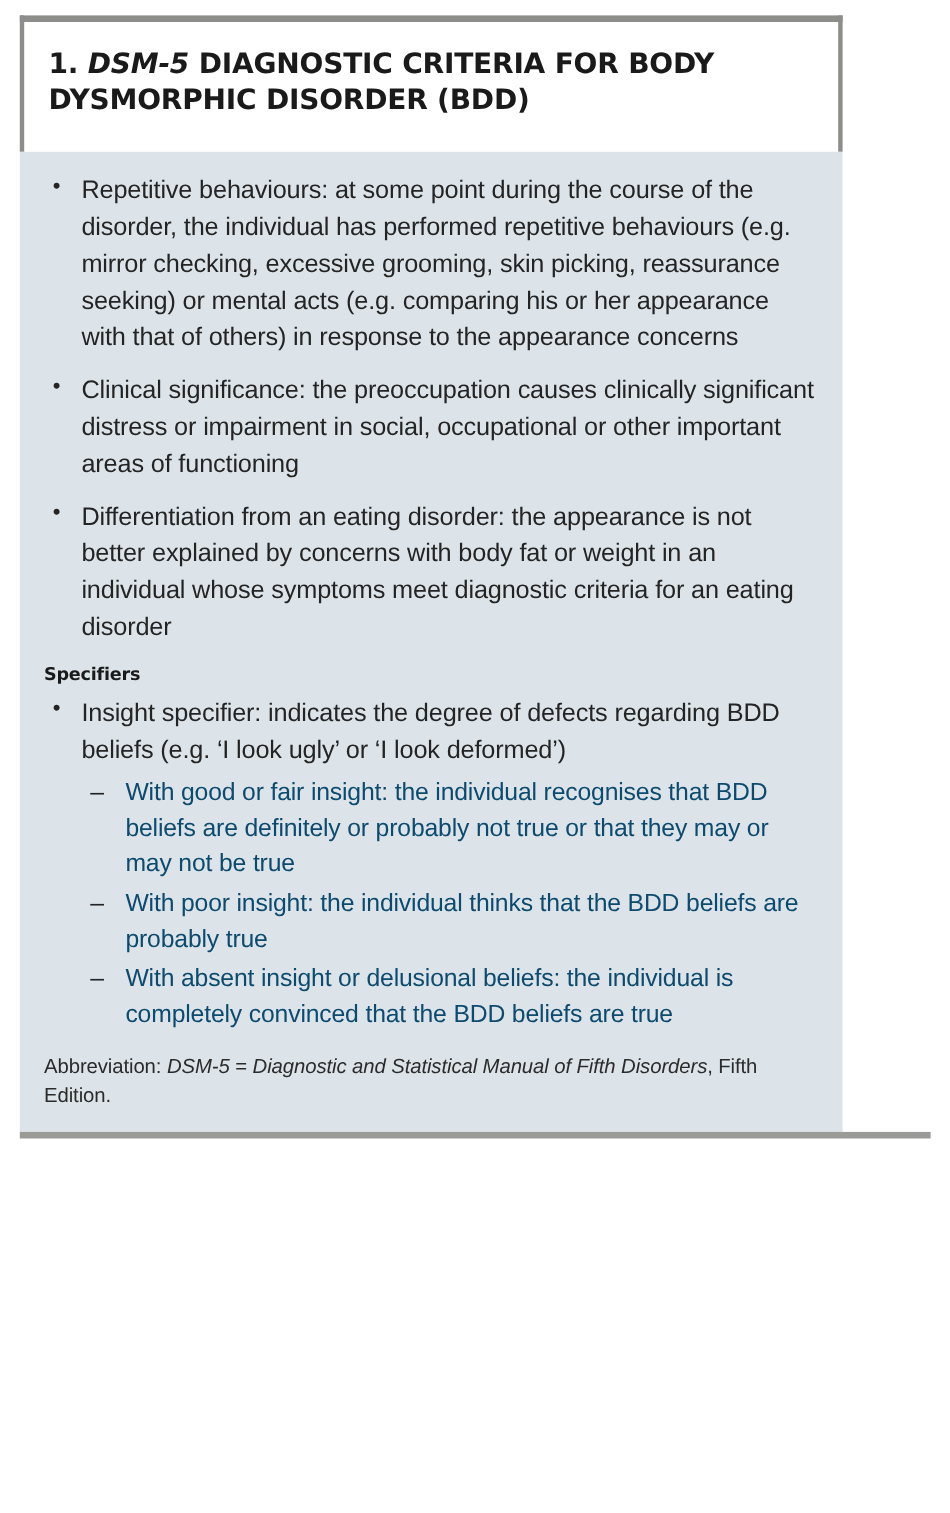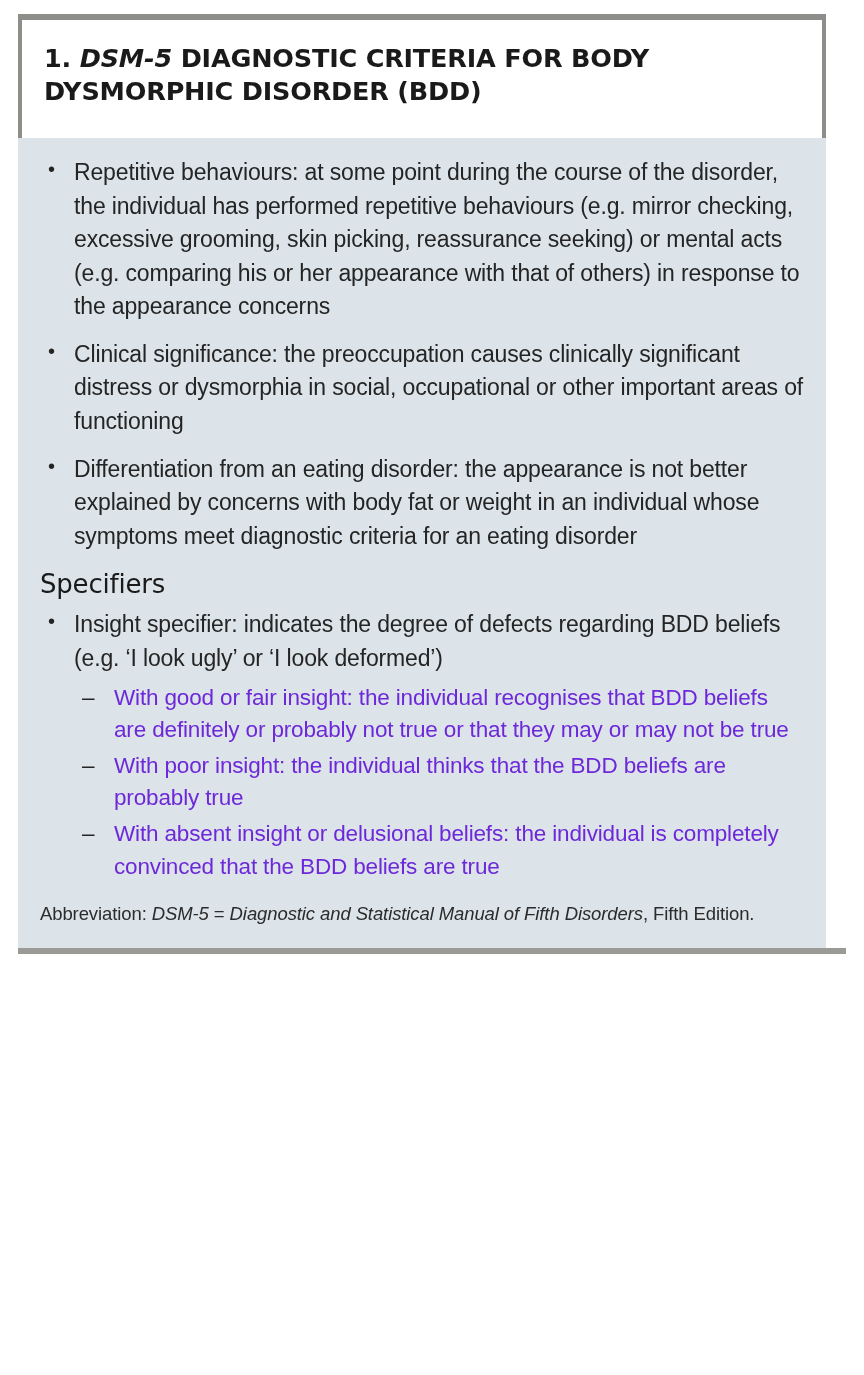--- a/index.html
+++ b/index.html
@@ -11,21 +11,21 @@
     width: 864px;
     height: 1375px;
     font-family: "Liberation Sans", sans-serif;
     -webkit-font-smoothing: antialiased;
   }
 
   .panel {
     position: absolute;
     left: 18px;
     top: 14px;
-    width: 808px;
+    width: 748px;
   }
 
   
   .header-box {
     background: #ffffff;
     border-top: 6px solid #8d8d8a;
     border-left: 4px solid #8d8d8a;
     border-right: 4px solid #8d8d8a;
     box-sizing: border-box;
     padding: 22px 26px 22px 22px;
@@ -70,39 +70,39 @@
     content: "\2022";
     position: absolute;
     left: 8px;
     top: -1px;
     font-size: 20px;
     color: #242424;
   }
 
   .specifiers-heading {
     font-family: "DejaVu Sans", sans-serif;
-    font-weight: normal;
-    font-size: 26px;
+    font-weight: bold;
+    font-size: 16px;
     color: #1a1a1a;
     margin: 16px 0 9px 0;
     letter-spacing: -0.2px;
   }
 
   .sub-list {
     list-style: none;
     margin: 6px 0 0 0;
     padding: 0;
   }
   .sub-item {
     position: relative;
     padding-left: 40px;
     margin-bottom: 3px;
     font-size: 22.5px;
     line-height: 1.45;
-    color: #6d28d9;
+    color: #0c4a6e;
     letter-spacing: -0.15px;
   }
   .sub-item:before {
     content: "\2013";
     position: absolute;
     left: 8px;
     top: 0;
     color: #242424;
   }
 
@@ -130,21 +130,21 @@
 <div class="panel">
 
   <div class="header-box">
     <h1 class="header-title"><span>1.</span> <span class="ital">DSM-5</span> <span>DIAGNOSTIC CRITERIA FOR BODY DYSMORPHIC DISORDER (BDD)</span></h1>
   </div>
 
   <div class="body-box">
 
     <ul class="bullet-list">
       <li class="bullet-item">Repetitive behaviours: at some point during the course of the disorder, the individual has performed repetitive behaviours (e.g. mirror checking, excessive grooming, skin picking, reassurance seeking) or mental acts (e.g. comparing his or her appearance with that of others) in response to the appearance concerns</li>
-      <li class="bullet-item">Clinical significance: the preoccupation causes clinically significant distress or dysmorphia in social, occupational or other important areas of functioning</li>
+      <li class="bullet-item">Clinical significance: the preoccupation causes clinically significant distress or impairment in social, occupational or other important areas of functioning</li>
       <li class="bullet-item">Differentiation from an eating disorder: the appearance is not better explained by concerns with body fat or weight in an individual whose symptoms meet diagnostic criteria for an eating disorder</li>
     </ul>
 
     <h2 class="specifiers-heading">Specifiers</h2>
 
     <ul class="bullet-list">
       <li class="bullet-item">
         <span>Insight specifier: indicates the degree of defects regarding BDD beliefs (e.g. ‘I look ugly’ or ‘I look deformed’)</span>
         <ul class="sub-list">
           <li class="sub-item">With good or fair insight: the individual recognises that BDD beliefs are definitely or probably not true or that they may or may not be true</li>

